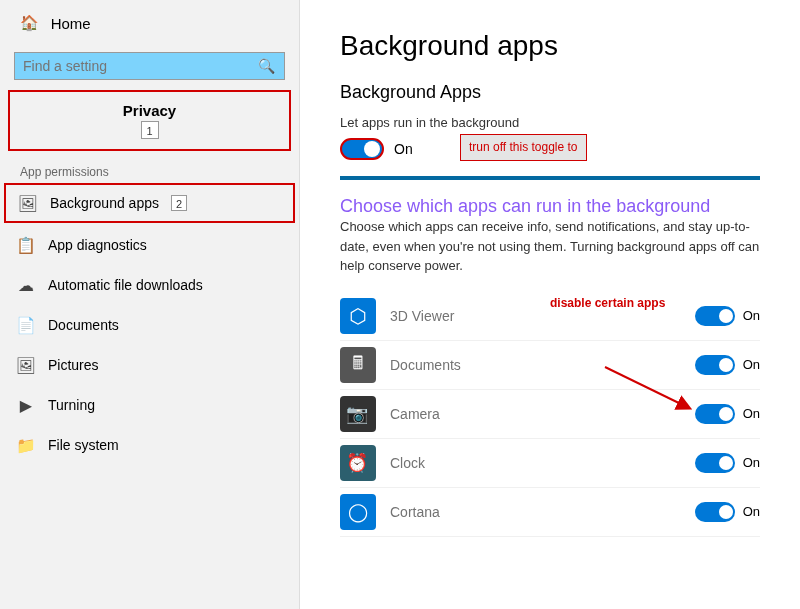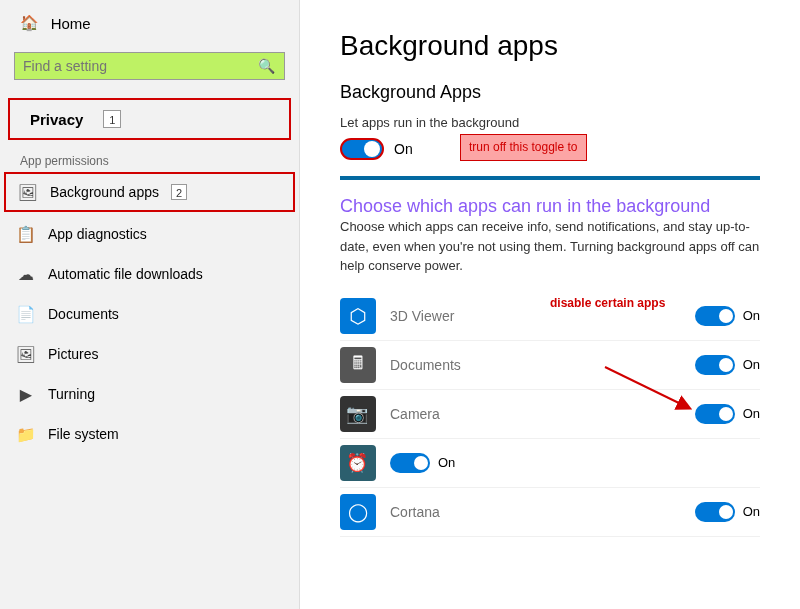--- a/index.html
+++ b/index.html
@@ -26,21 +26,21 @@
       cursor: pointer;
       font-size: 15px;
       color: #000;
     }
 
     .search-box {
       margin: 6px 14px 10px 14px;
       display: flex;
       align-items: center;
       border: 1px solid #999;
-      background: #bef264;
+      background: #7dd3fc;
       padding: 5px 8px;
     }
     .search-box input {
       border: none;
       outline: none;
       flex: 1;
       font-size: 14px;
       background: transparent;
       color: #333;
     }
@@ -48,25 +48,26 @@
       font-size: 14px;
       color: #555;
     }
 
     .privacy-item {
       padding: 10px 20px;
       font-size: 15px;
       font-weight: 600;
       cursor: pointer;
       border: 2px solid #d00000;
-      margin: 8px 8px 4px 8px;
+      margin: 0 8px 4px 8px;
       background: #f2f2f2;
       display: flex;
       align-items: center;
-      gap: 20px;
+      gap: 2px;
+      flex-direction: column;
     }
     .privacy-badge {
       display: inline-block;
       background: #fff;
       border: 1px solid #999;
       font-size: 11px;
       width: 18px;
       height: 18px;
       line-height: 18px;
       text-align: center;
@@ -172,21 +173,21 @@
       background: #fff;
       border-radius: 50%;
     }
     .toggle-text {
       font-size: 14px;
       color: #000;
     }
 
     .annotation-box {
       border: 1px solid #d00000;
-      background: #fca5a5;
+      background: #e5e5e5;
       padding: 4px 8px;
       font-size: 12px;
       color: #d00000;
       position: absolute;
       left: 120px;
       top: -4px;
       white-space: nowrap;
       line-height: 1.4;
       max-width: 180px;
     }
@@ -388,20 +389,21 @@
       </svg>
       <div class="app-toggle">
         <div class="knob"></div>
       </div>
       <span class="app-toggle-text">On</span>
     </div>
   </div>
 
   <div class="app-row">
     <div class="app-icon clock" style="font-size:18px;">⏰</div>
+    <span class="app-name">Clock</span>
     <div class="app-toggle-row">
       <div class="app-toggle">
         <div class="knob"></div>
       </div>
       <span class="app-toggle-text">On</span>
     </div>
   </div>
 
   <div class="app-row">
     <div class="app-icon cortana" style="font-size:18px;">◯</div>

